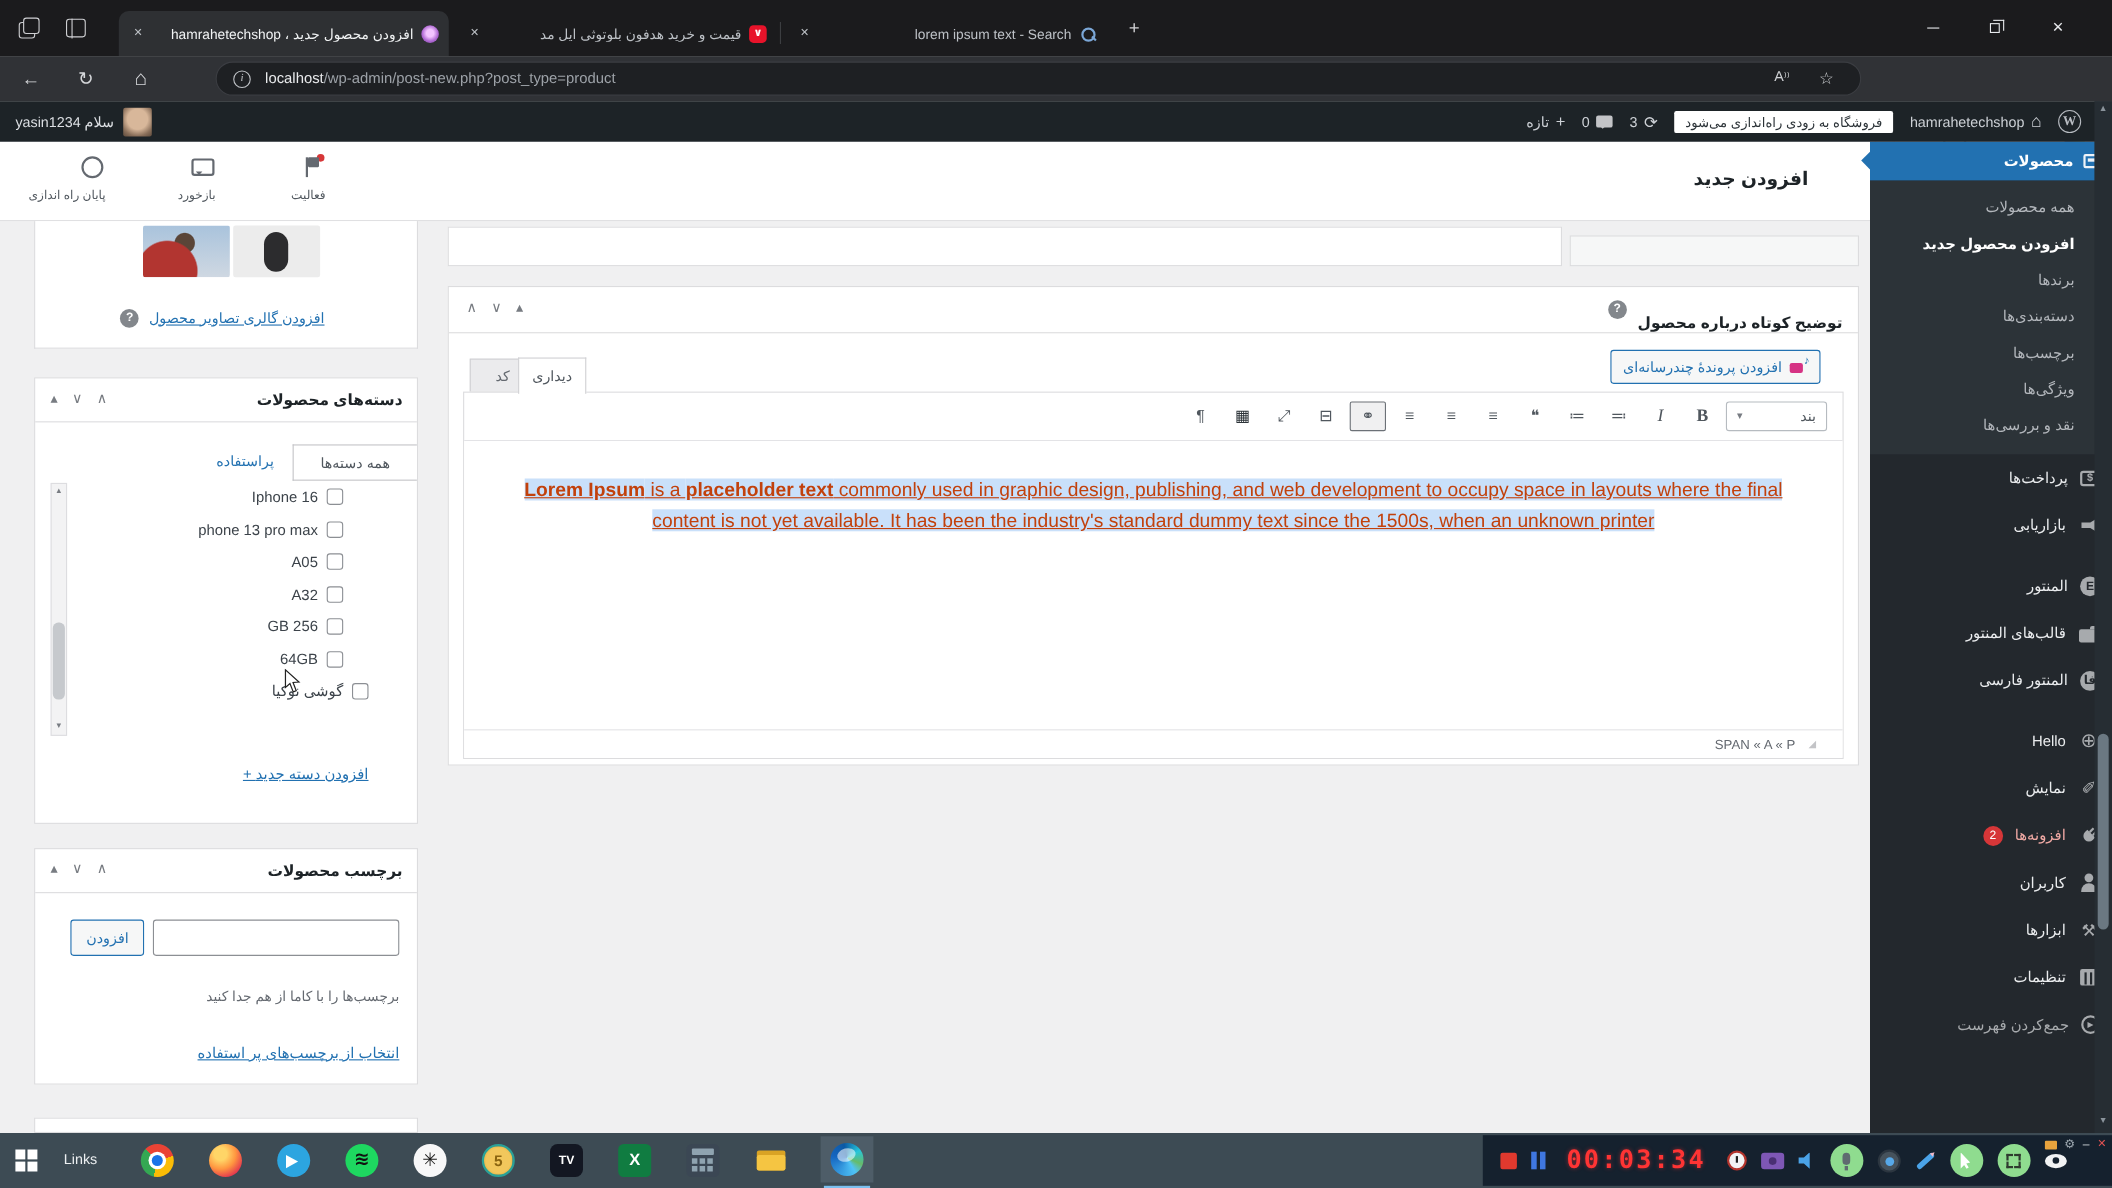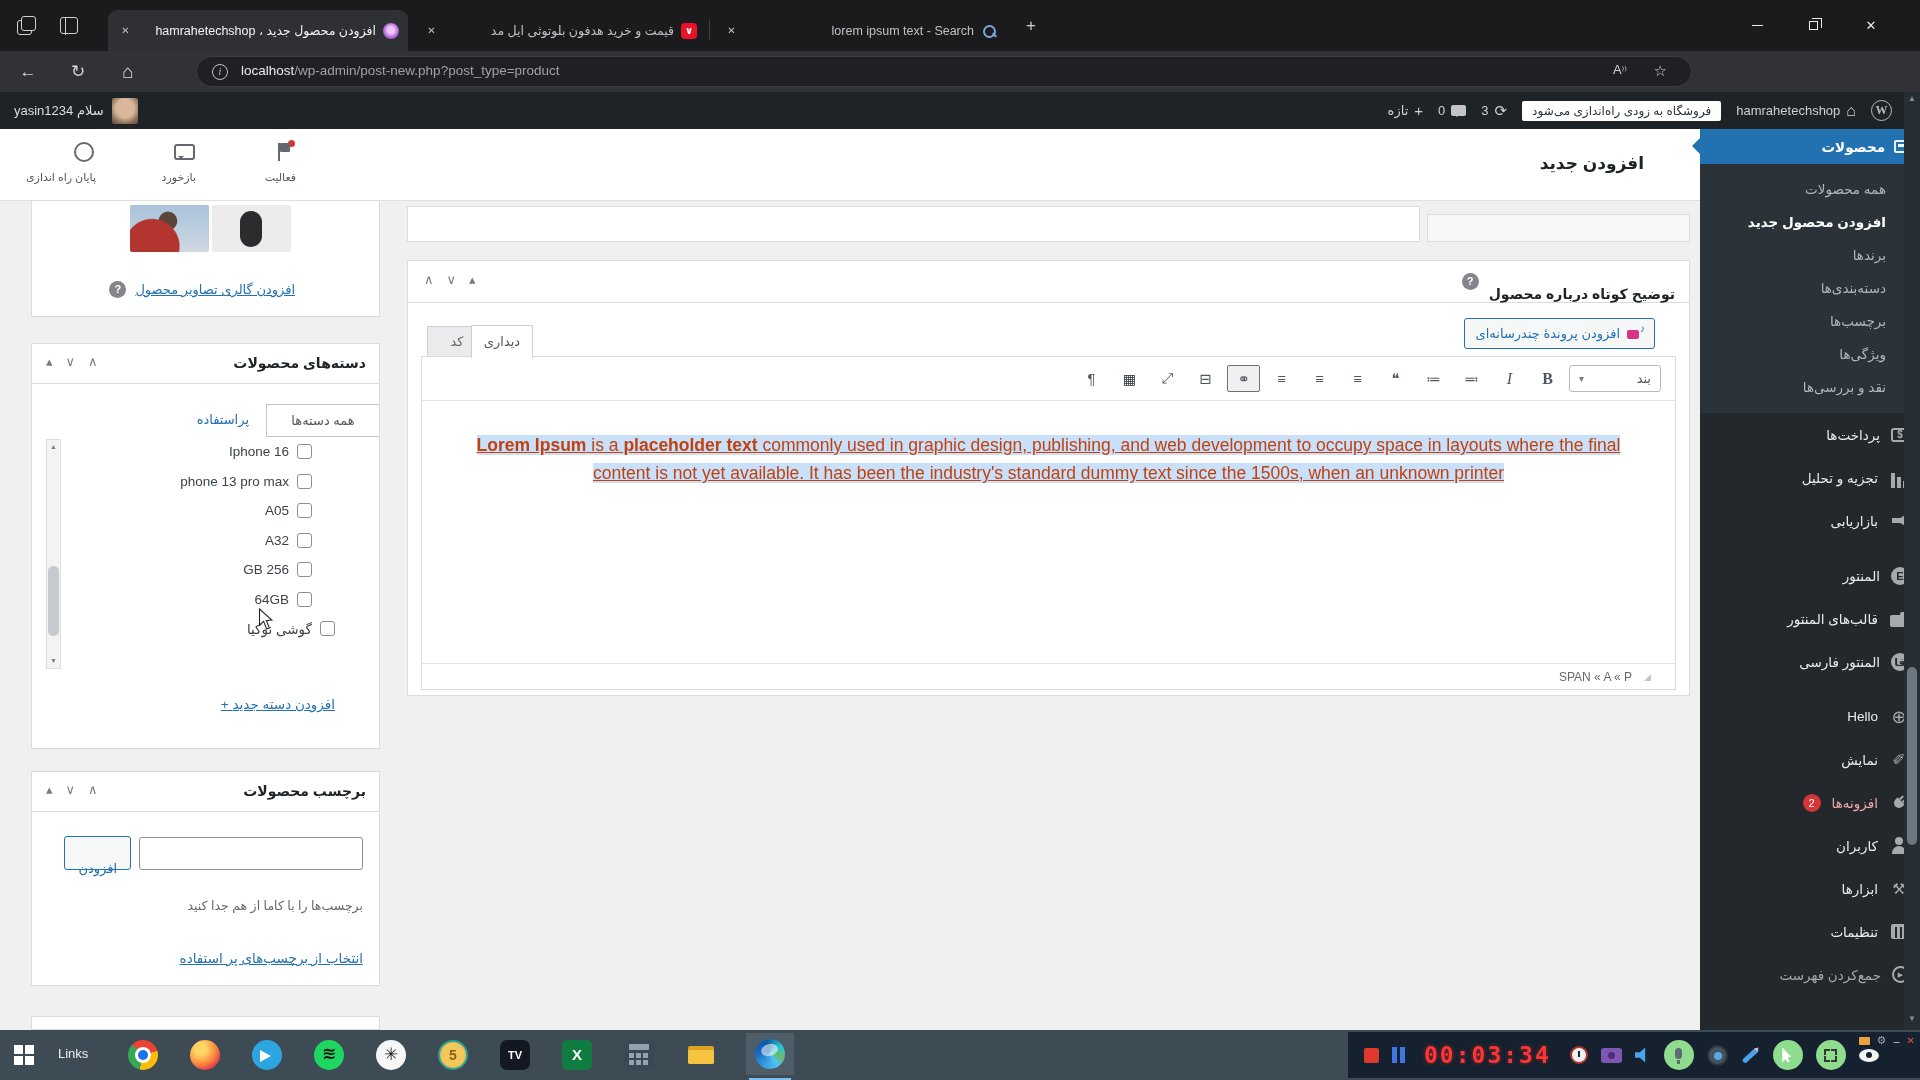--- a/index.html
+++ b/index.html
@@ -119,21 +119,21 @@
   #cat-rows { position:absolute; right:0; top:0; left:20px; }
   .cat-row { height:29.5px; display:flex; direction:rtl; align-items:center; gap:8px; padding-right:32px; }
   .cat-row.child { padding-right:55px; }
   .checkbox { width:15px; height:15px; border:1px solid #8c8f94; border-radius:3px; background:#fff; flex:0 0 auto; }
   .cat-label { font-size:13.5px; color:#3c434a; }
   #cat-add-link { position:absolute; right:44px; top:352px; font-size:13.5px; }
 
   #tags-panel { left:31px; top:642px; width:349px; height:215px; }
   #tag-row { position:absolute; right:16px; top:64px; display:flex; direction:rtl; align-items:center; gap:8px; }
   #tag-input { width:224px; height:33px; border:1px solid #8c8f94; border-radius:3px; background:#fff; }
-  #tag-add-btn { height:33px; padding:16px 13px; border:1px solid #2271b1; border-radius:3px; background:#f6f7f7; color:#2271b1; font-size:13px; line-height:31px; }
+  #tag-add-btn { height:33px; padding:0 13px; border:1px solid #2271b1; border-radius:3px; background:#f6f7f7; color:#2271b1; font-size:13px; line-height:31px; }
   #tag-hint { position:absolute; right:16px; top:126px; font-size:12.5px; color:#646970; }
   #tag-choose-link { position:absolute; right:16px; top:178px; font-size:13.5px; }
   #bottom-strip { left:31px; top:887px; width:349px; height:14px; }
 
   
   #partial-left { left:407px; top:77px; width:1013px; height:36px; }
   #partial-right { left:1427px; top:85px; width:263px; height:28px; background:#f6f7f7; }
 
   #editor-panel { left:407px; top:131px; width:1283px; height:436px; }
   #editor-head { position:relative; height:42px; border-bottom:1px solid #dcdcde; display:flex; direction:rtl; align-items:center; padding-right:14px; gap:10px; }
@@ -520,28 +520,20 @@
       <div class="sub-item">برچسب‌ها</div>
       <div class="sub-item">ویژگی‌ها</div>
       <div class="sub-item">نقد و بررسی‌ها</div>
     </div>
 
     <div class="sb-item">
       <span class="sb-ico" id="ico-payments">$</span>
       <span class="lbl">پرداخت‌ها</span>
     </div>
     <div class="sb-item">
-      <span class="sb-ico" id="ico-analytics">
-          <i></i>
-          <i></i>
-          <i></i>
-        </span>
-      <span class="lbl">تجزیه و تحلیل</span>
-    </div>
-    <div class="sb-item">
       <span class="sb-ico" id="ico-marketing"></span>
       <span class="lbl">بازاریابی</span>
     </div>
     <div class="sb-item gap">
       <span class="sb-ico" id="ico-elementor">E</span>
       <span class="lbl">المنتور</span>
     </div>
     <div class="sb-item">
       <span class="sb-ico">
           <span id="ico-folder"></span>

